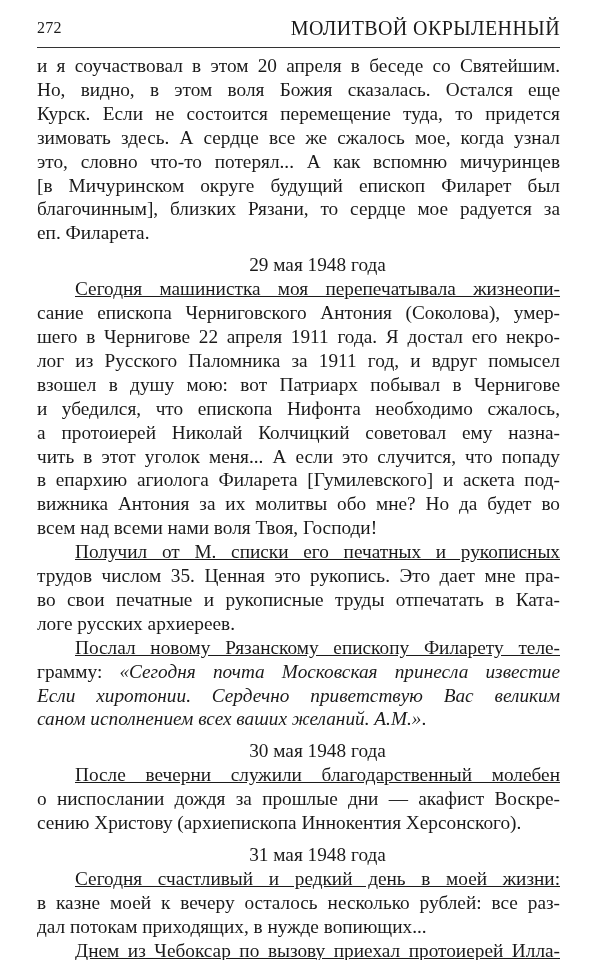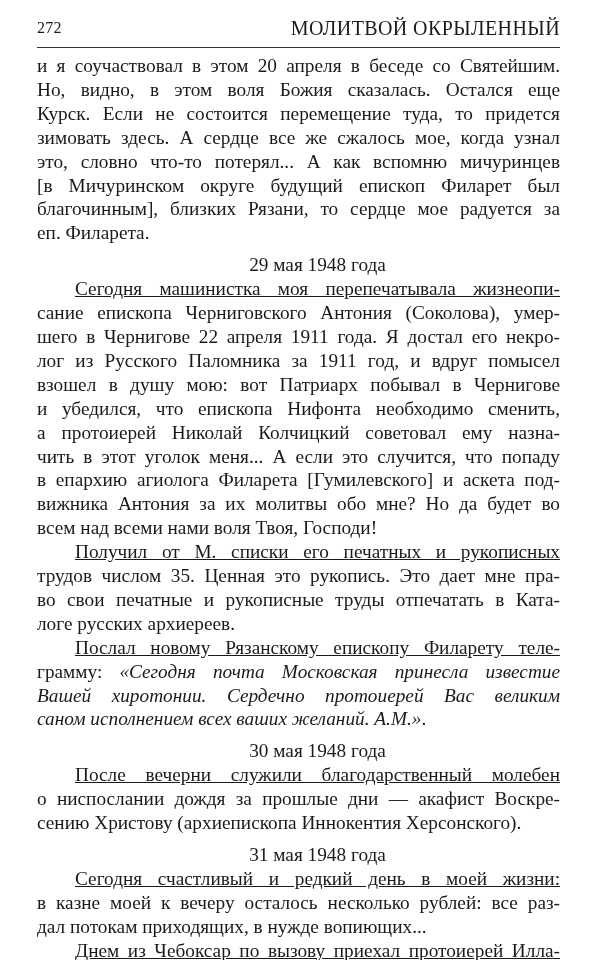--- a/index.html
+++ b/index.html
@@ -57,39 +57,39 @@
     </div>
 
     <div class="date">29 мая 1948 года</div>
 
     <div>
       <span class="line ind">Сегодня машинистка моя перепечатывала жизнеопи-</span>
       <span class="line">сание епископа Черниговского Антония (Соколова), умер-</span>
       <span class="line">шего в Чернигове 22 апреля 1911 года. Я достал его некро-</span>
       <span class="line">лог из Русского Паломника за 1911 год, и вдруг помысел</span>
       <span class="line">взошел в душу мою: вот Патриарх побывал в Чернигове</span>
-      <span class="line">и убедился, что епископа Нифонта необходимо сменить,</span>
+      <span class="line">и убедился, что епископа Нифонта необходимо сжалось,</span>
       <span class="line">а протоиерей Николай Колчицкий советовал ему назна-</span>
       <span class="line">чить в этот уголок меня... А если это случится, что попаду</span>
       <span class="line">в епархию агиолога Филарета [Гумилевского] и аскета под-</span>
       <span class="line">вижника Антония за их молитвы обо мне? Но да будет во</span>
       <span class="line last">всем над всеми нами воля Твоя, Господи!</span>
     </div>
 
     <div>
       <span class="line ind">Получил от М. списки его печатных и рукописных</span>
       <span class="line">трудов числом 35. Ценная это рукопись. Это дает мне пра-</span>
       <span class="line">во свои печатные и рукописные труды отпечатать в Ката-</span>
       <span class="line last">логе русских архиереев.</span>
     </div>
 
     <div>
       <span class="line ind">Послал новому Рязанскому епископу Филарету теле-</span>
       <span class="line"><span>грамму: </span><em class="quote">«Сегодня почта Московская принесла известие</em></span>
-      <span class="line"><em class="quote">Вашей хиротонии. Сердечно протоиерей Вас великим</em></span>
+      <span class="line"><em class="quote">Если хиротонии. Сердечно приветствую Вас великим</em></span>
       <span class="line last"><em class="quote">саном исполнением всех ваших желаний. А.М.»</em><span>.</span></span>
     </div>
 
     <div class="date">30 мая 1948 года</div>
 
     <div>
       <span class="line ind">После вечерни служили благодарственный молебен</span>
       <span class="line">о ниспослании дождя за прошлые дни — акафист Воскре-</span>
       <span class="line last">сению Христову (архиепископа Иннокентия Херсонского).</span>
     </div>

